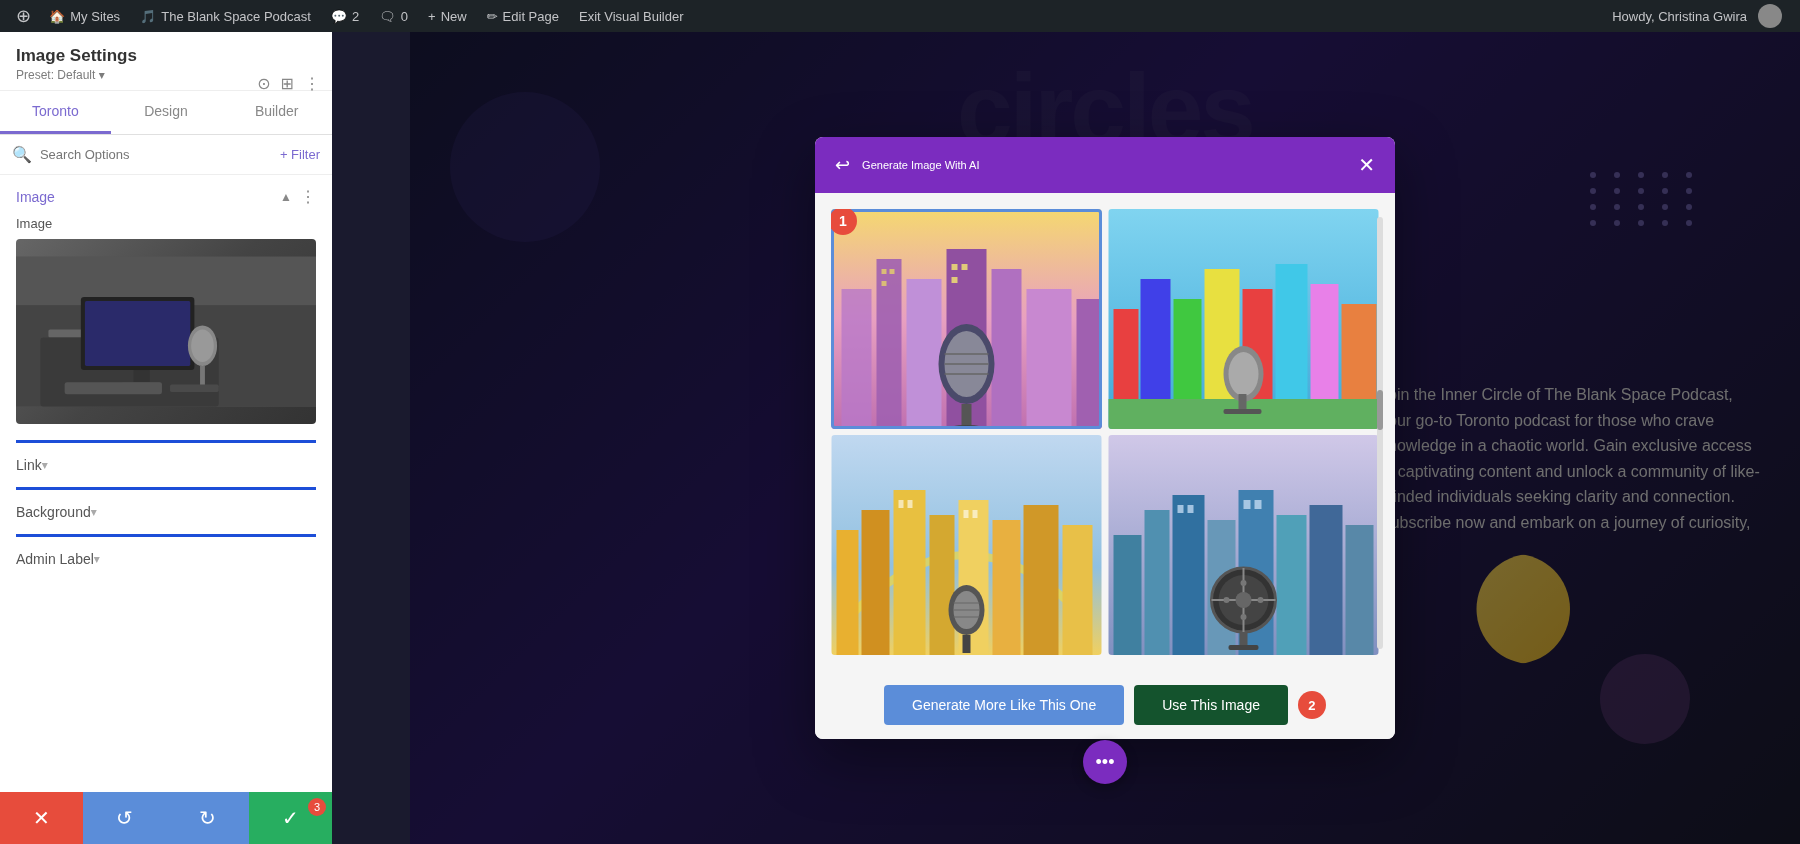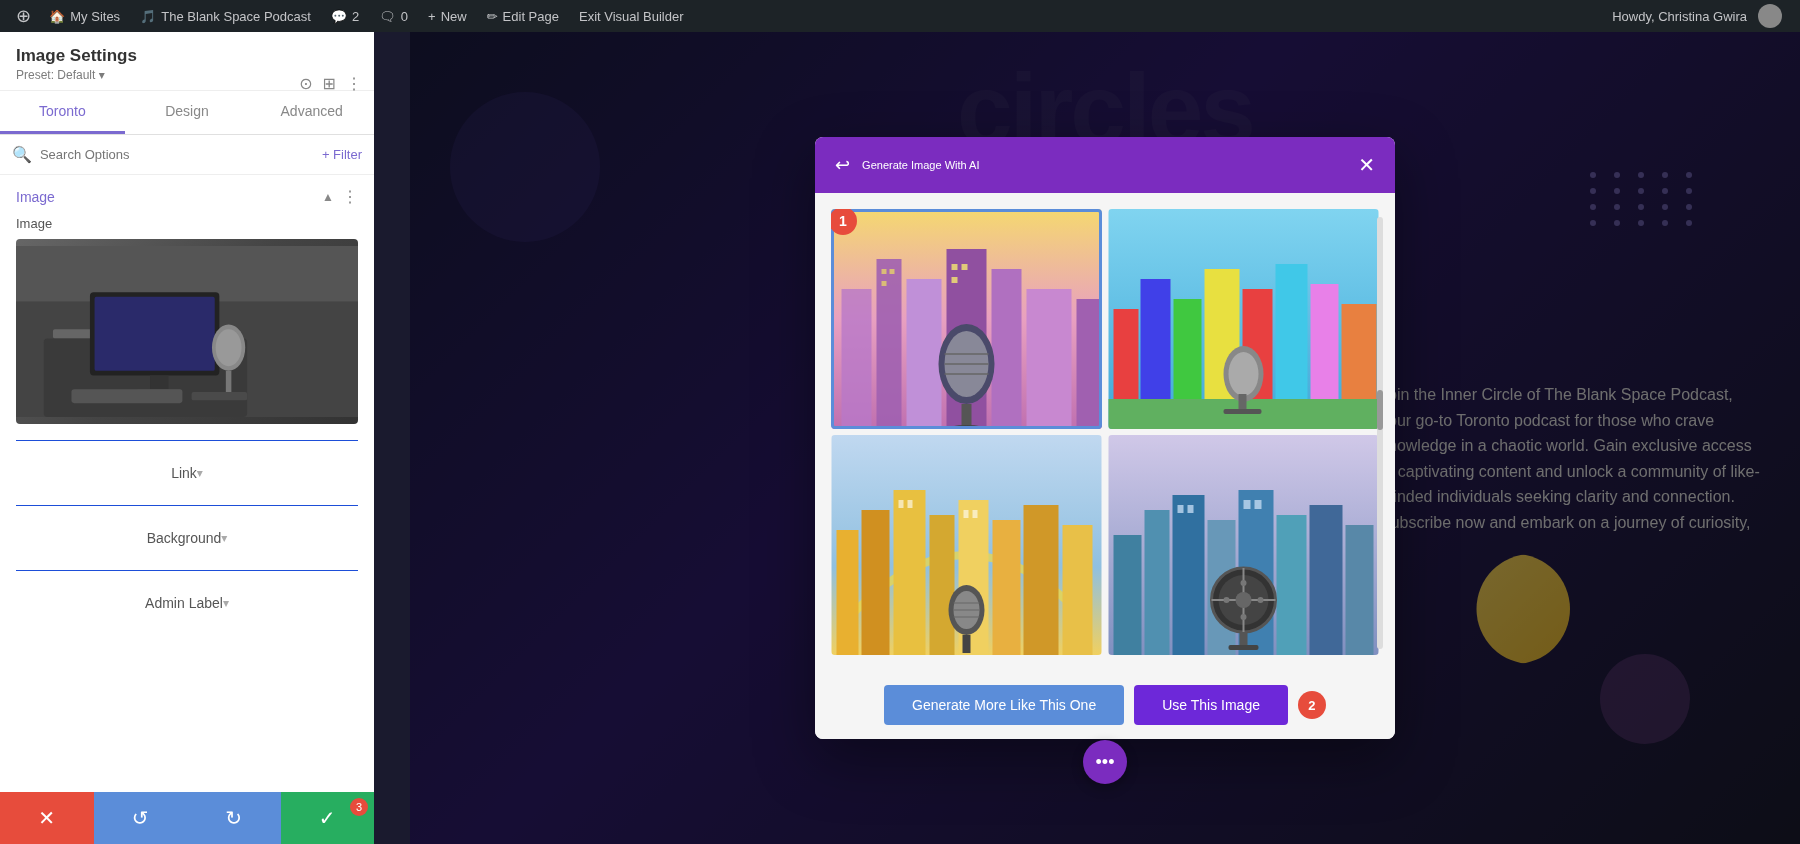--- a/index.html
+++ b/index.html
@@ -14,21 +14,21 @@
     .admin-bar-item {
       display: flex; align-items: center; gap: 5px;
       padding: 0 10px; height: 32px; color: #c3c4c7; font-size: 13px;
       cursor: pointer; white-space: nowrap;
     }
     .admin-bar-right { margin-left: auto; display: flex; }
     .wp-logo { color: #c3c4c7; font-size: 18px; padding: 0 8px; }
 
     
     #left-panel {
-      position: fixed; top: 32px; left: 0; width: 374px; height: calc(844px - 32px);
+      position: fixed; top: 32px; left: 0; width: 332px; height: calc(844px - 32px);
       background: #fff; display: flex; flex-direction: column; z-index: 100;
     }
     .panel-header {
       background: #fff; padding: 14px 16px 8px;
       border-bottom: 1px solid #eee;
     }
     .panel-title { font-size: 17px; font-weight: 600; color: #333; }
     .panel-preset { font-size: 12px; color: #7c7c7c; margin-top: 2px; }
     .panel-preset span { color: #7b6ad0; }
     .panel-header-icons { position: absolute; top: 42px; right: 12px; display: flex; gap: 10px; }
@@ -73,22 +73,22 @@
       border-radius: 4px; overflow: hidden; position: relative;
       margin-bottom: 16px;
     }
     .image-preview-inner {
       width: 100%; height: 100%;
       background: linear-gradient(135deg, #666 0%, #444 50%, #333 100%);
       display: flex; align-items: center; justify-content: center;
     }
 
     .section-row {
-      display: flex; align-items: center; justify-content: center;
-      padding: 24px 0; border-top: 1px solid #1d4ed8; cursor: pointer;
+      display: flex; align-items: center; justify-content: flex-start;
+      padding: 14px 0; border-top: 3px solid #1d4ed8; cursor: pointer;
     }
     .section-row-title { font-size: 14px; color: #555; }
     .section-row-chevron { color: #aaa; font-size: 12px; }
 
     
     .panel-actions {
       display: flex; height: 52px;
     }
     .action-btn {
       flex: 1; display: flex; align-items: center; justify-content: center;
@@ -183,21 +183,21 @@
       align-items: center;
     }
     .modal-btn {
       padding: 12px 28px; border-radius: 4px; border: none;
       font-size: 14px; font-weight: 500; cursor: pointer;
     }
     .modal-btn-generate {
       background: #5b8dd9; color: #fff;
     }
     .modal-btn-use {
-      background: #6d28d9; color: #fff;
+      background: #14532d; color: #fff;
     }
     .modal-btn-badge {
       width: 28px; height: 28px; border-radius: 50%;
       background: #e74c3c; color: #fff;
       display: flex; align-items: center; justify-content: center;
       font-size: 13px; font-weight: 700;
     }
 
     
     .floating-dots-btn {
@@ -276,21 +276,21 @@
   </div>
 
   <div class="panel-tabs">
     <div class="panel-tab active">
       <span>Toronto</span>
     </div>
     <div class="panel-tab">
       <span>Design</span>
     </div>
     <div class="panel-tab">
-      <span>Advanced</span>
+      <span>Builder</span>
     </div>
   </div>
 
   <div class="panel-search">
     <span style="color:#aaa;">🔍</span>
     <input type="text" placeholder="Search Options" style="">
     <span class="filter-btn">
       <span>+ Filter</span>
     </span>
   </div>

